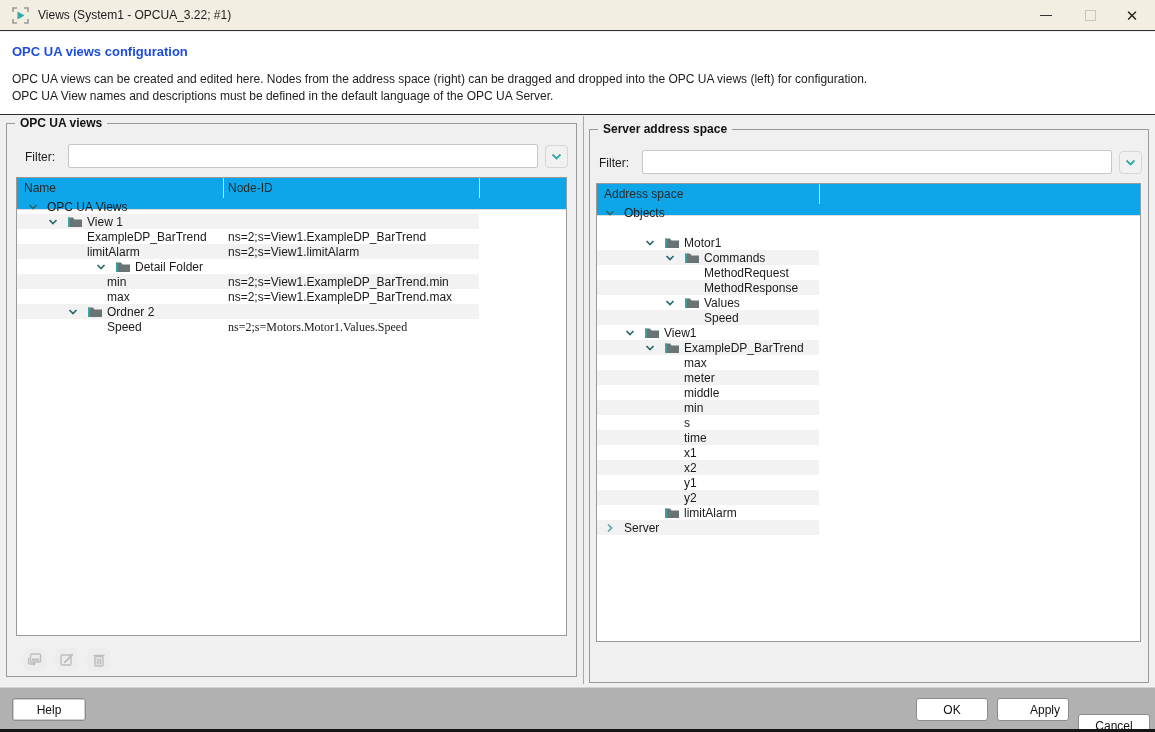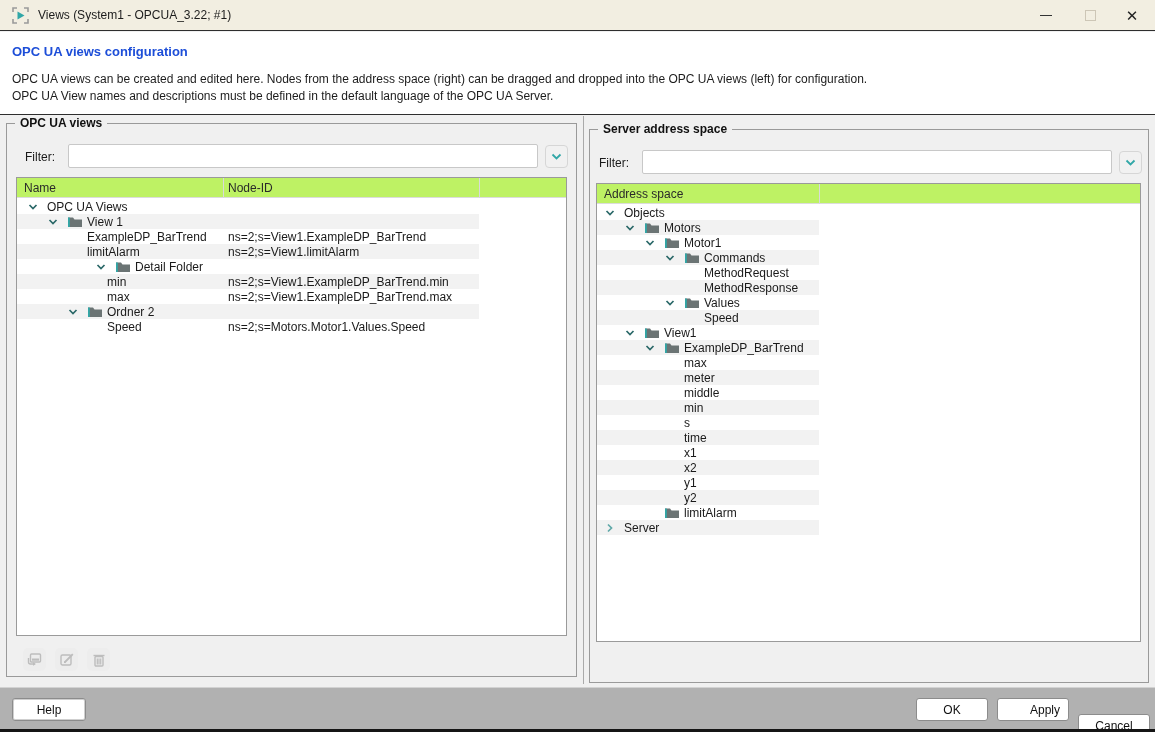--- a/index.html
+++ b/index.html
@@ -31,21 +31,21 @@
   .gb-right { left:589px; top:13px; width:560px; height:554px; }
   .gb-label { position:absolute; top:-8px; left:8px; background:#f0f0f0; padding:0 5px; font-weight:bold; font-size:12px; color:#111; }
 
   .filter-label { position:absolute; top:26px; font-size:12px; color:#1a1a1a; }
   .filter-input { position:absolute; top:20px; height:24px; width:470px; border:1px solid #c8c8c8; border-radius:2px; background:#ffffff; font-family:inherit; font-size:12px; padding:0 5px; outline:none; }
   .filter-drop { position:absolute; top:21px; width:23px; height:23px; background:#f1f1f1; border:1px solid #d6d6d6; border-radius:4px; display:flex; align-items:center; justify-content:center; cursor:default; }
 
   .tree { position:absolute; top:53px; background:#ffffff; border:1px solid #9a9a9a; overflow:hidden; }
   .tree-left { left:9px; width:551px; height:459px; }
   .tree-right { left:6px; width:545px; height:459px; }
-  .tree-header { position:absolute; left:0; top:0; right:0; height:20px; border-bottom:1px solid #dcdcdc; background:#bef264; }
+  .tree-header { position:absolute; left:0; top:0; right:0; height:32px; border-bottom:1px solid #dcdcdc; background:#0ea5e9; }
   .tree-col-label { position:absolute; top:3px; font-size:12px; color:#2a2a2a; }
   .col-sep { position:absolute; top:0; width:1px; height:20px; background:#d9d9d9; }
   .tree-rows { position:absolute; left:0; top:21px; right:0; bottom:0; }
   .tree-row { position:absolute; left:0; height:15px; width:100%; }
   .row-stripe { position:absolute; left:0; top:0; height:15px; background:#f2f2f2; }
   .row-label { position:absolute; top:1px; font-size:12px; color:#1a1a1a; white-space:nowrap; }
   .row-nodeid { position:absolute; top:1px; font-size:12px; color:#1a1a1a; white-space:nowrap; }
   .row-expander { position:absolute; top:2px; width:12px; height:12px; }
   .row-foldericon { position:absolute; top:1px; width:16px; height:13px; }
 
@@ -165,21 +165,21 @@
                   <polyline points="2.5,4 6,7.5 9.5,4" fill="none" stroke="#2a6868" stroke-width="1.7"></polyline>
                 </svg></span>
               <span class="row-foldericon" style="left: 70px;"><svg width="16" height="13" viewBox="0 0 16 13">
                   <path d="M1 2.5 H6 L7.5 4.5 H15 V12 H1 Z" fill="#6b7474"></path>
                   <rect x="1" y="2.5" width="1.8" height="9.5" fill="#31a7a7"></rect>
                 </svg></span>
               <span class="row-label" style="left: 90px;">Ordner 2</span>
             </div>
             <div class="tree-row" style="top: 120px;">
               <span class="row-label" style="left: 90px;">Speed</span>
-              <span class="row-nodeid" style="left: 211px;">ns=2;s=Motors.Motor1.Values.Speed</span>
+              <span class="row-nodeid" style="left: 211px; font-family: Liberation Serif, serif;">ns=2;s=Motors.Motor1.Values.Speed</span>
             </div>
           </div>
       </div>
 
       <div class="left-toolbar">
         <button class="tool-btn" disabled="">
           <svg width="15" height="13" viewBox="0 0 15 13">
             <rect x="3.5" y="1" width="10" height="8" rx="1" fill="none" stroke="#bdbdbd" stroke-width="1.4"></rect>
             <rect x="5" y="5.5" width="7" height="2.2" fill="#bdbdbd"></rect>
             <path d="M1.5 5 v4 a2 2 0 0 0 2 2 h4" fill="none" stroke="#bdbdbd" stroke-width="1.4"></path>
@@ -220,31 +220,20 @@
           <span class="tree-col-label" style="left:7px;">Address space</span>
           <span class="col-sep" style="left:222px;"></span>
         </div>
         <div class="tree-rows" id="right-tree-rows">
             <div class="tree-row" style="top: 0px;">
               <span class="row-expander" style="left: 7px;"><svg width="12" height="12" viewBox="0 0 12 12">
                   <polyline points="2.5,4 6,7.5 9.5,4" fill="none" stroke="#2a6868" stroke-width="1.7"></polyline>
                 </svg></span>
               <span class="row-label" style="left: 27px;">Objects</span>
             </div>
-            <div class="tree-row" style="top: 15px;">
-              <div class="row-stripe" style="width: 222px;"></div>
-              <span class="row-expander" style="left: 27px;"><svg width="12" height="12" viewBox="0 0 12 12">
-                  <polyline points="2.5,4 6,7.5 9.5,4" fill="none" stroke="#2a6868" stroke-width="1.7"></polyline>
-                </svg></span>
-              <span class="row-foldericon" style="left: 47px;"><svg width="16" height="13" viewBox="0 0 16 13">
-                  <path d="M1 2.5 H6 L7.5 4.5 H15 V12 H1 Z" fill="#6b7474"></path>
-                  <rect x="1" y="2.5" width="1.8" height="9.5" fill="#31a7a7"></rect>
-                </svg></span>
-              <span class="row-label" style="left: 67px;">Motors</span>
-            </div>
             <div class="tree-row" style="top: 30px;">
               <span class="row-expander" style="left: 47px;"><svg width="12" height="12" viewBox="0 0 12 12">
                   <polyline points="2.5,4 6,7.5 9.5,4" fill="none" stroke="#2a6868" stroke-width="1.7"></polyline>
                 </svg></span>
               <span class="row-foldericon" style="left: 67px;"><svg width="16" height="13" viewBox="0 0 16 13">
                   <path d="M1 2.5 H6 L7.5 4.5 H15 V12 H1 Z" fill="#6b7474"></path>
                   <rect x="1" y="2.5" width="1.8" height="9.5" fill="#31a7a7"></rect>
                 </svg></span>
               <span class="row-label" style="left: 87px;">Motor1</span>
             </div>

